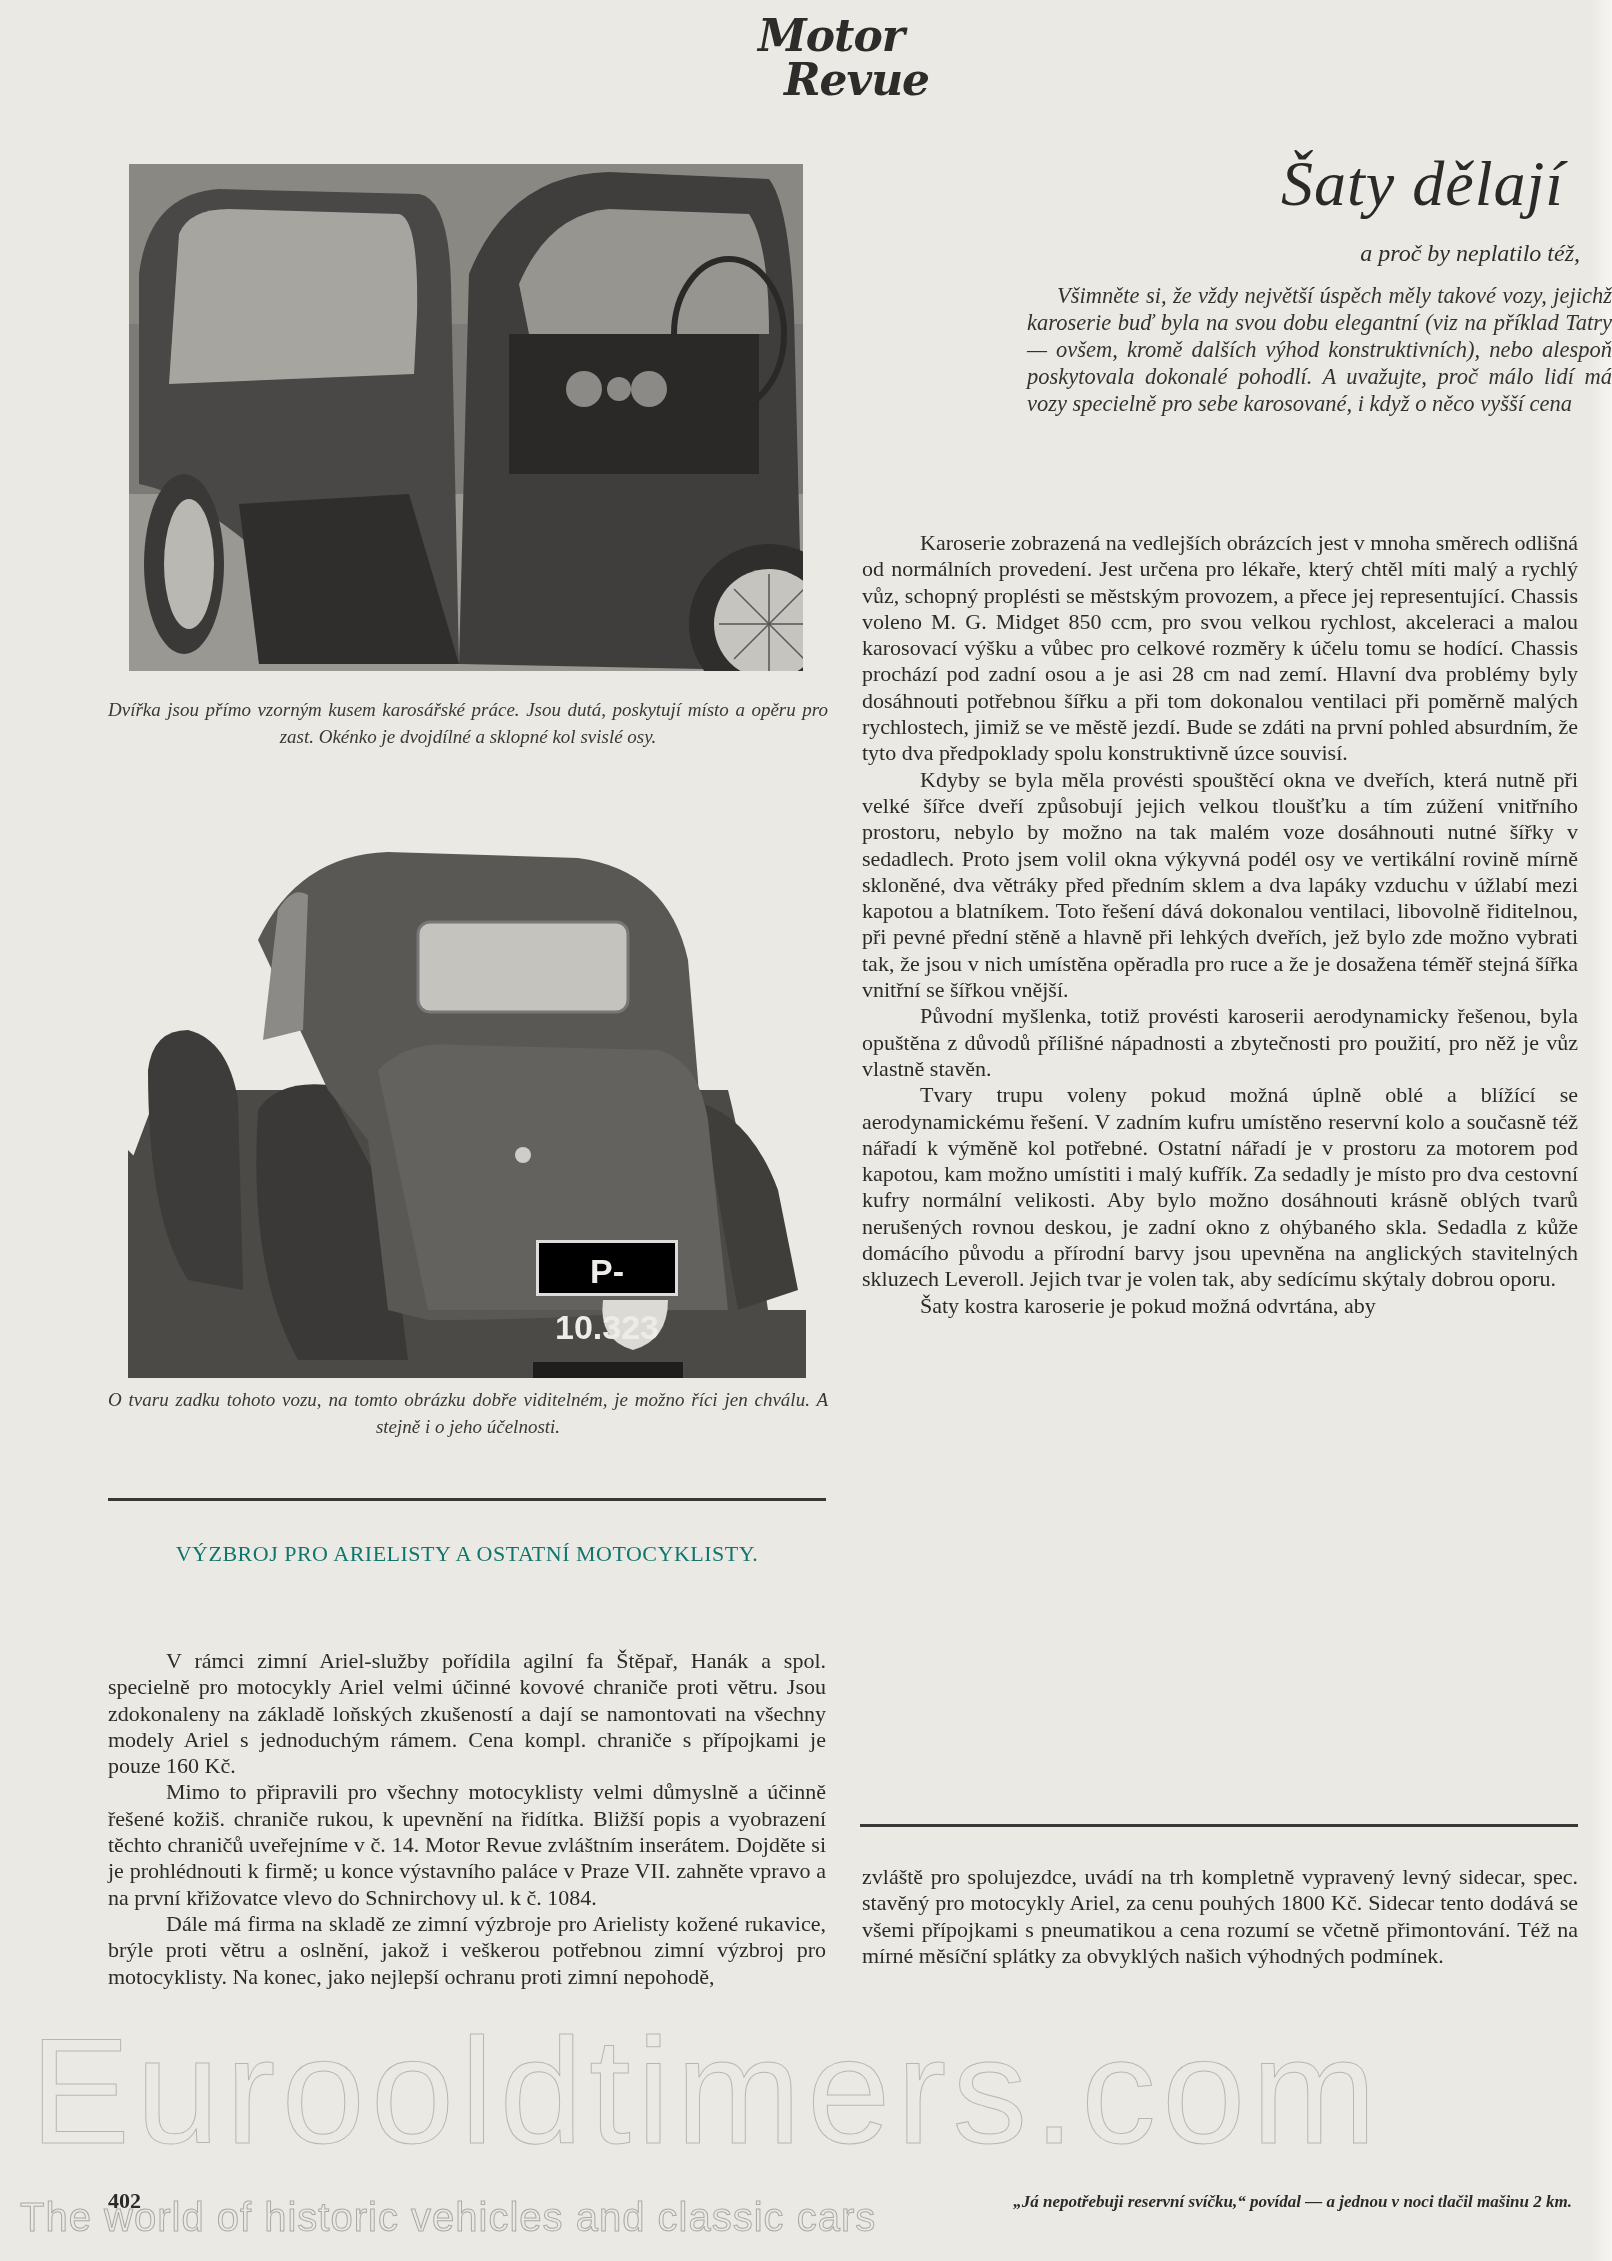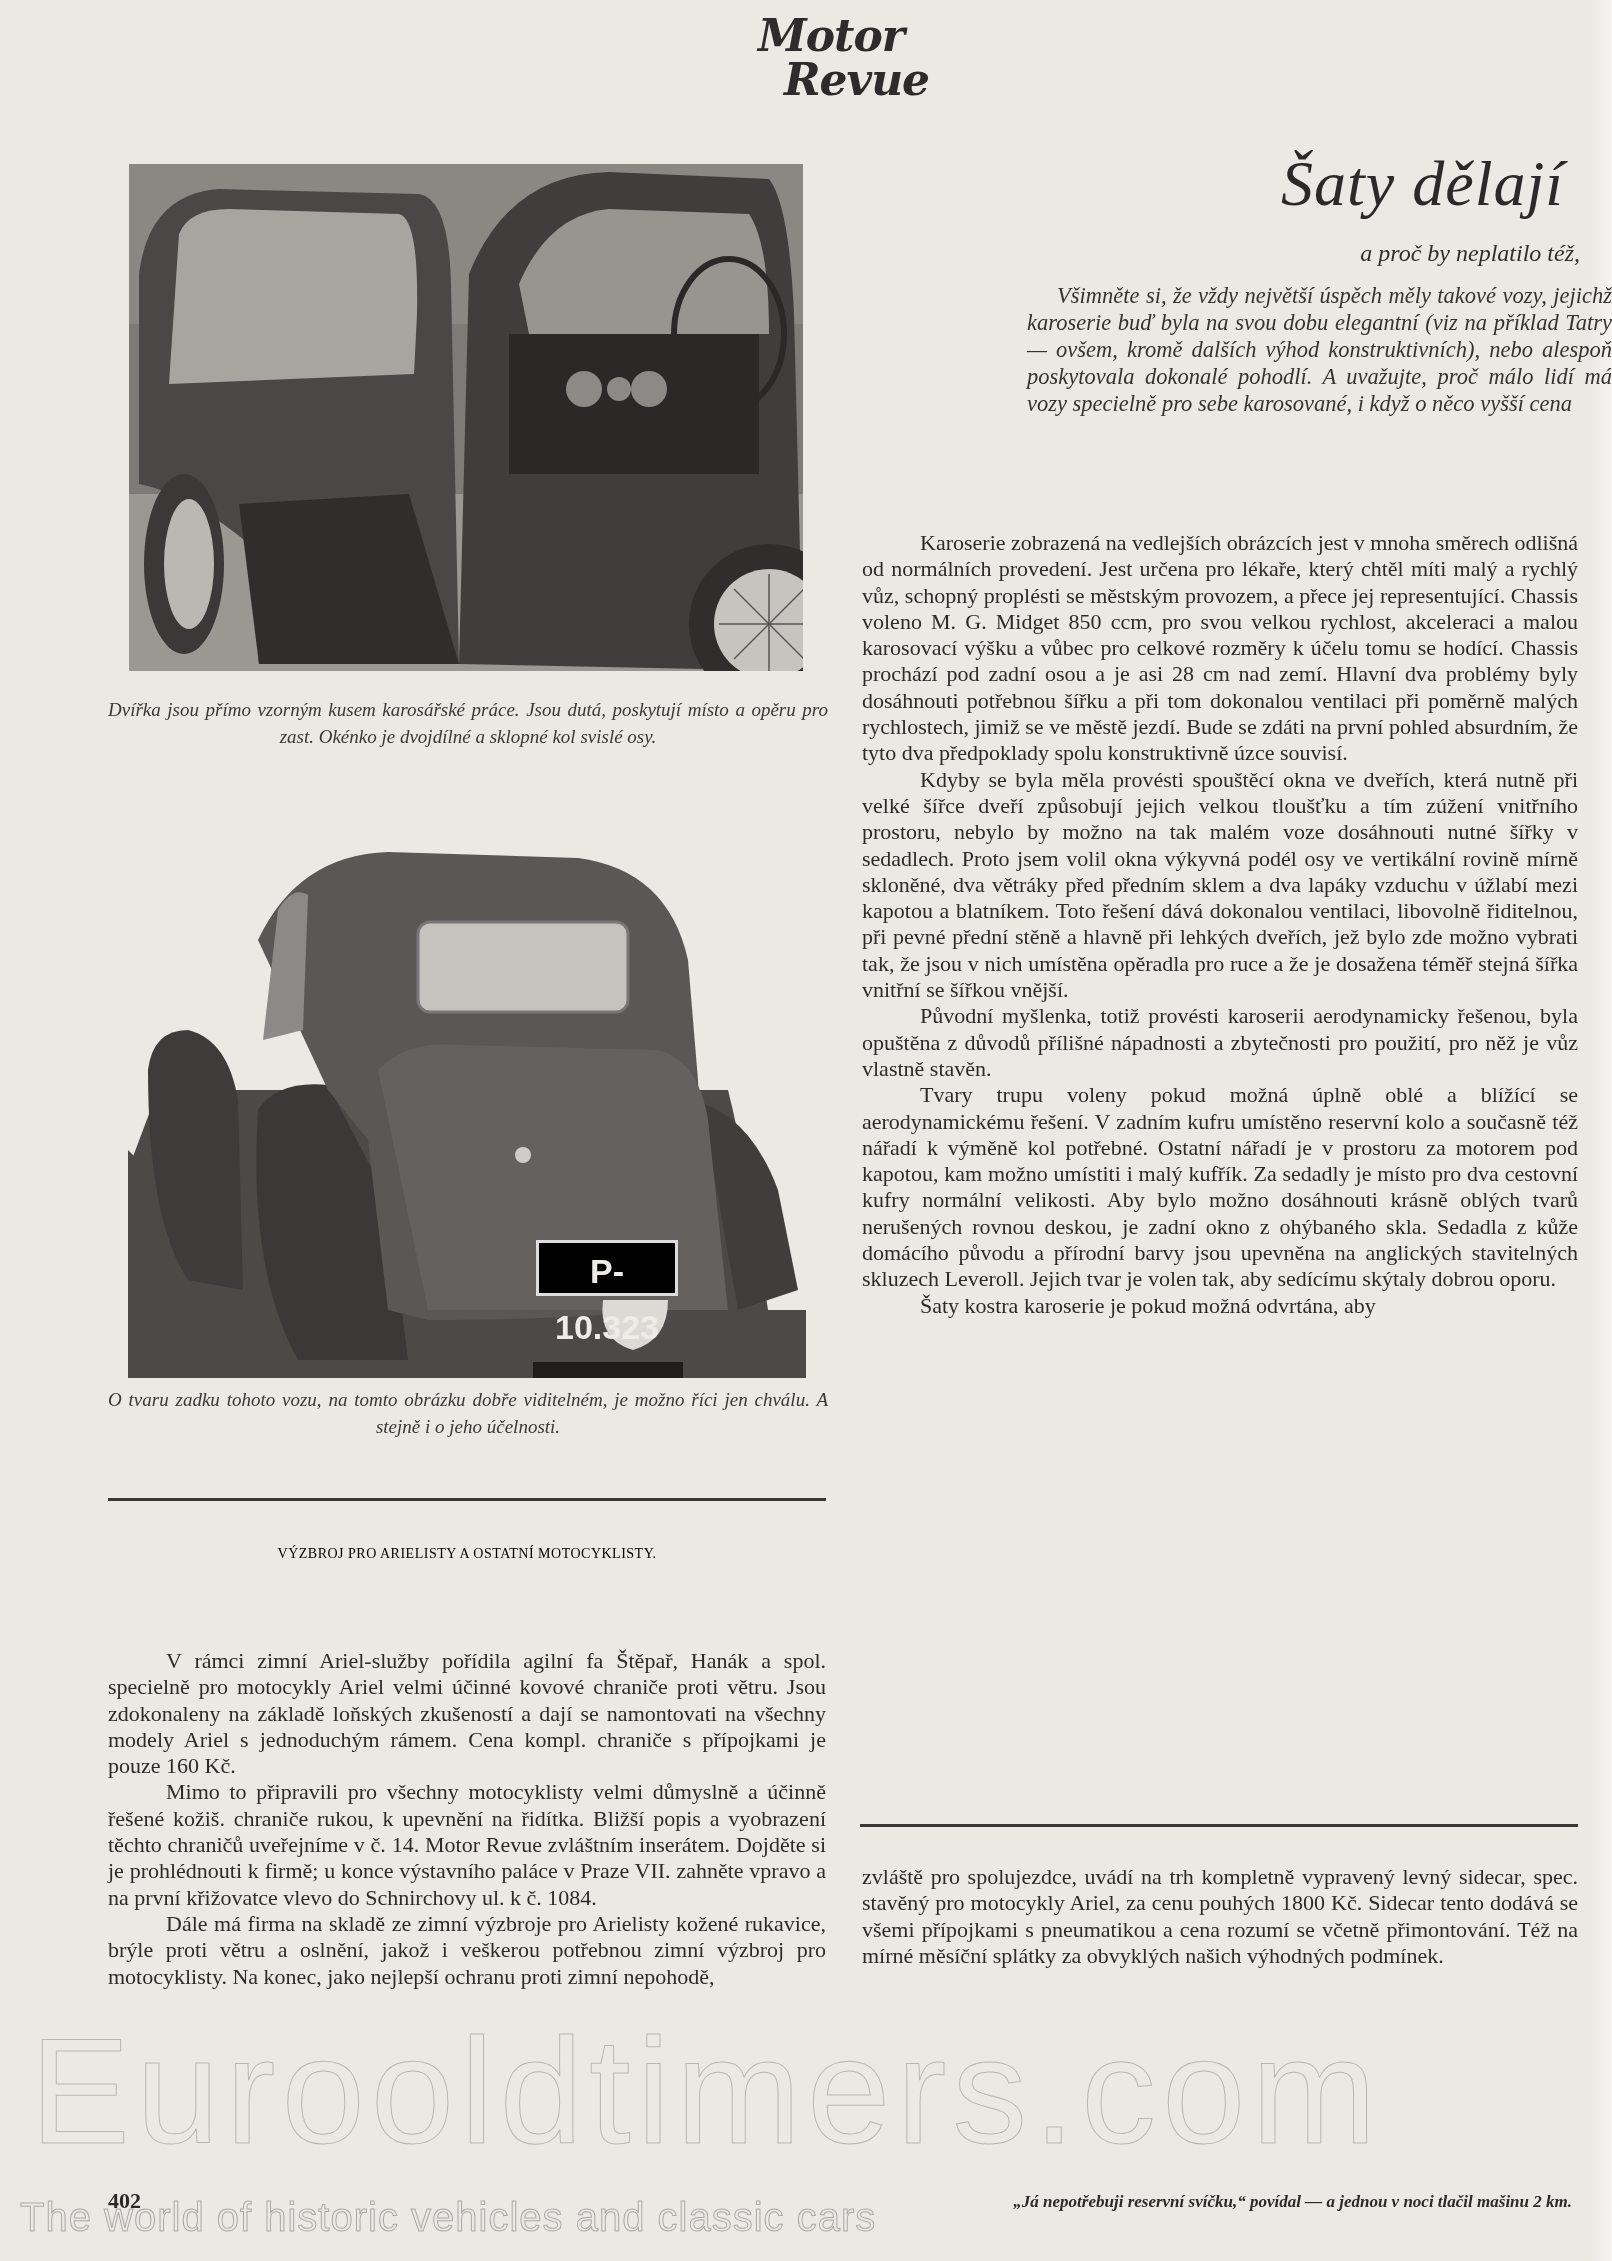--- a/index.html
+++ b/index.html
@@ -54,22 +54,22 @@
   .col {
     position: absolute; font-size: 22px; line-height: 26.3px;
     text-align: justify; color: #2d2b29; hyphens: manual;
   }
   .col p { margin: 0; text-indent: 58px; }
   #col-right-top { left: 862px; top: 530px; width: 716px; }
   #col-right-bottom { left: 862px; top: 1864px; width: 716px; }
   #col-left-bottom { left: 108px; top: 1600px; width: 718px; margin-top: 48px; }
   .section-title {
     position: absolute; left: 108px; top: 1540px; width: 718px;
-    font-size: 14px; line-height: 28px; text-align: center; letter-spacing: 0.5px;
-    color: #000000;
+    font-size: 22px; line-height: 28px; text-align: center; letter-spacing: 0.5px;
+    color: #0f766e;
   }
   .folio {
     position: absolute; left: 108px; top: 2188px; font-size: 22px; font-weight: bold; color: #2b2a28;
   }
   .footer-quote {
     position: absolute; right: 40px; top: 2192px;
     font-style: italic; font-weight: bold; font-size: 17px; color: #2b2a28;
   }
   .watermark {
     position: absolute; left: 20px; top: 2195px;

